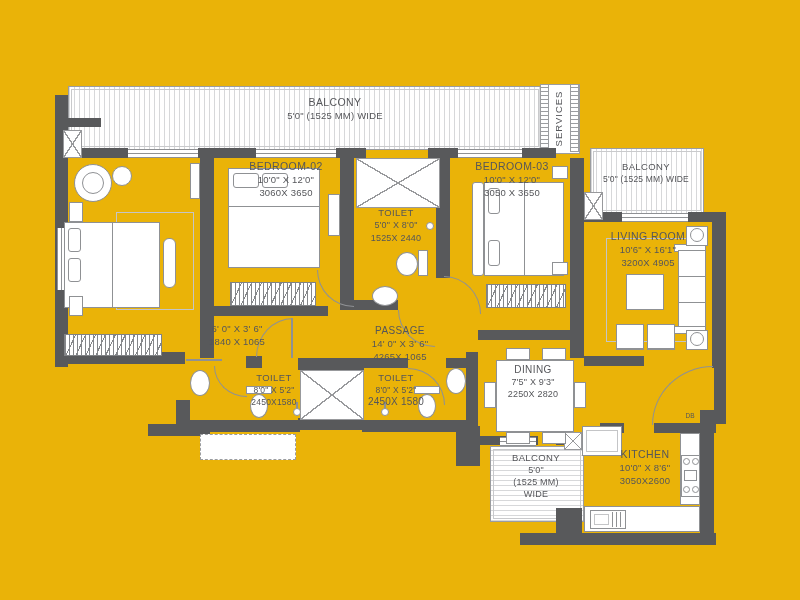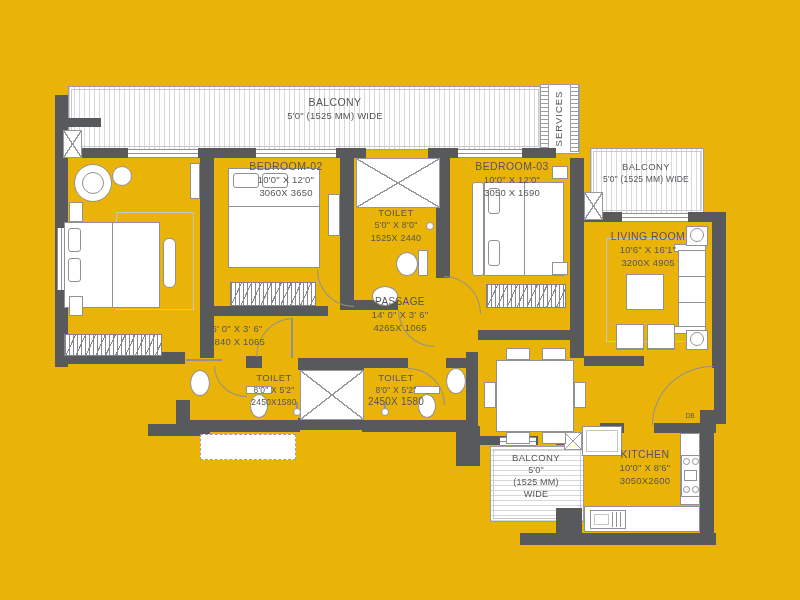--- a/index.html
+++ b/index.html
@@ -228,57 +228,62 @@
 
   <div class="lbl" style="left:356px;top:206px;width:80px">
     <div class="nm" style="font-size:9.5px">TOILET</div>
     <div class="dm" style="font-size:9px">5'0" X 8'0"</div>
     <div class="dm" style="font-size:9px">1525X 2440</div>
   </div>
 
   <div class="lbl" style="left:452px;top:160px;width:120px">
     <div class="nm">BEDROOM-03</div>
     <div class="dm">10'0" X 12'0"</div>
-    <div class="dm">3050 X 1690</div>
+    <div class="dm">3050 X 3650</div>
   </div>
 
   <div class="lbl" style="left:590px;top:160px;width:112px">
     <div class="nm" style="font-size:9.5px">BALCONY</div>
     <div class="dm" style="font-size:8.5px">5'0" (1525 MM) WIDE</div>
   </div>
 
   <div class="lbl" style="left:588px;top:230px;width:120px">
     <div class="nm">LIVING ROOM</div>
     <div class="dm">10'6" X 16'1"</div>
     <div class="dm">3200X 4905</div>
   </div>
 
   <div class="lbl" style="left:180px;top:322px;width:114px">
     <div class="dm">6' 0" X 3' 6"</div>
     <div class="dm">1840 X 1065</div>
   </div>
 
-  <div class="lbl" style="left:345px;top:295px;width:110px">
+  <div class="lbl" style="left:345px;top:324px;width:110px">
     <div class="nm" style="font-size:10px">PASSAGE</div>
     <div class="dm">14' 0" X 3' 6"</div>
     <div class="dm">4265X 1065</div>
   </div>
 
   <div class="lbl" style="left:238px;top:372px;width:72px;line-height:12px">
     <div class="nm" style="font-size:9.5px">TOILET</div>
     <div class="dm" style="font-size:8.5px">8'0" X 5'2"</div>
     <div class="dm" style="font-size:8.5px">2450X1580</div>
   </div>
 
   <div class="lbl" style="left:358px;top:372px;width:76px;line-height:12px">
     <div class="nm" style="font-size:9.5px">TOILET</div>
     <div class="dm" style="font-size:8.5px">8'0" X 5'2"</div>
     <div class="dm" style="font-size:10px">2450X 1580</div>
   </div>
 
+  <div class="lbl" style="left:493px;top:364px;width:80px;line-height:12px">
+    <div class="nm" style="font-size:10px">DINING</div>
+    <div class="dm" style="font-size:9px">7'5" X 9'3"</div>
+    <div class="dm" style="font-size:9px">2250X 2820</div>
+  </div>
 
   <div class="lbl" style="left:492px;top:452px;width:88px;line-height:12px">
     <div class="nm" style="font-size:9.5px">BALCONY</div>
     <div class="dm" style="font-size:9px">5'0"</div>
     <div class="dm" style="font-size:9px">(1525 MM)</div>
     <div class="dm" style="font-size:9px">WIDE</div>
   </div>
 
   <div class="lbl" style="left:595px;top:448px;width:100px">
     <div class="nm">KITCHEN</div>

